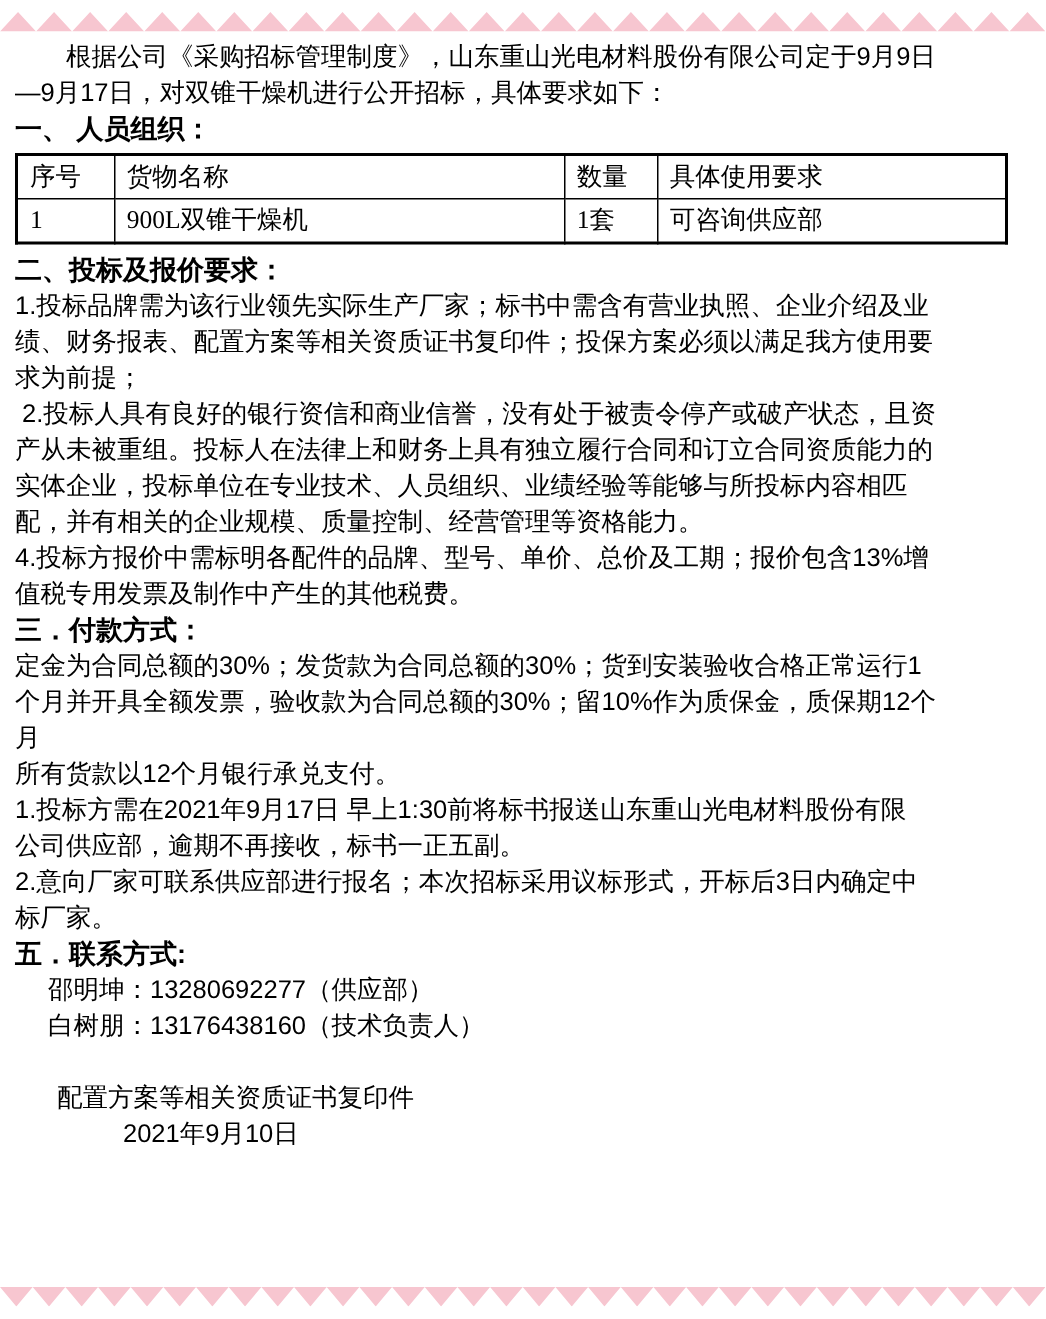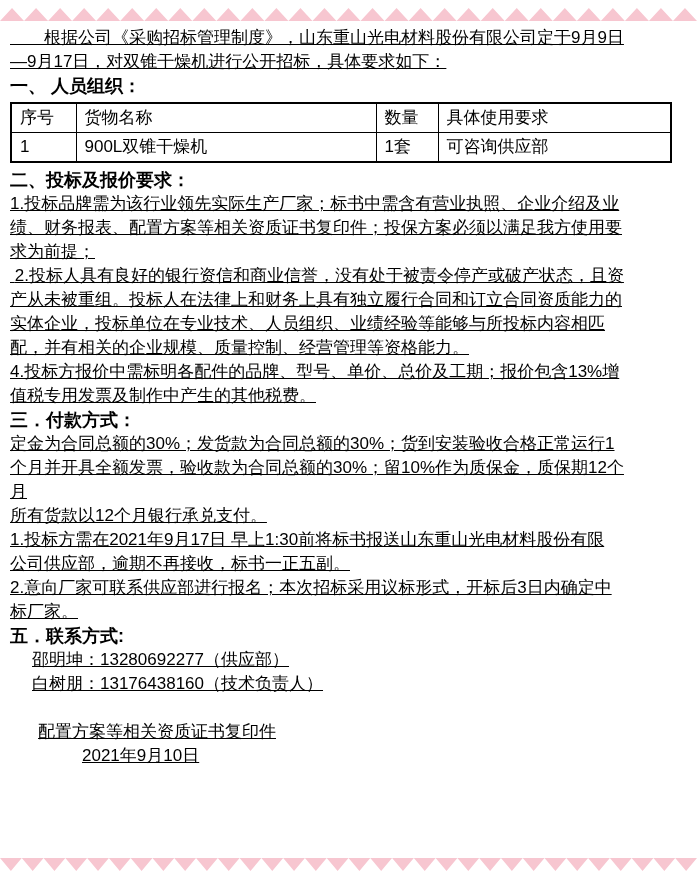--- a/index.html
+++ b/index.html
@@ -10,38 +10,39 @@
     font-family:"Liberation Sans","DejaVu Sans",sans-serif;
     color:#000;
     font-size:17px;
     line-height:24px;
     overflow:hidden;
   }
   .zigzag { position:absolute; left:0; width:697px; height:13px; }
   .zigzag.top { top:4px; }
   .zigzag.bottom { bottom:12px; }
   .content { position:absolute; top:26px; left:10px; right:10px; }
-  .para { margin:0; white-space:pre-wrap;text-decoration:underline; }
+  .para { margin:0; white-space:pre-wrap; }
   .heading { margin:0; font-size:18px; font-weight:bold; line-height:24px; white-space:pre-wrap; }
   table.goods {
     border-collapse:collapse;
     border:2px solid #000;
     width:660px;
     table-layout:fixed;
     margin:4px 0 5px 0;
   }
   table.goods th, table.goods td {
     border:1px solid #000;
     padding:1px 8px;
     height:26px;
     text-align:left;
     vertical-align:middle;
     font-weight:normal;
     font-size:17px;
     overflow:hidden;
+    font-family:Liberation Serif, serif;
   }
   .contact-line { margin-left:22px; }
   .sig-company { margin-left:28px; }
   .sig-date { margin-left:72px; }
   .spacer { height:24px; }
 </style>
 </head>
 <body>
 
 <div class="page">

